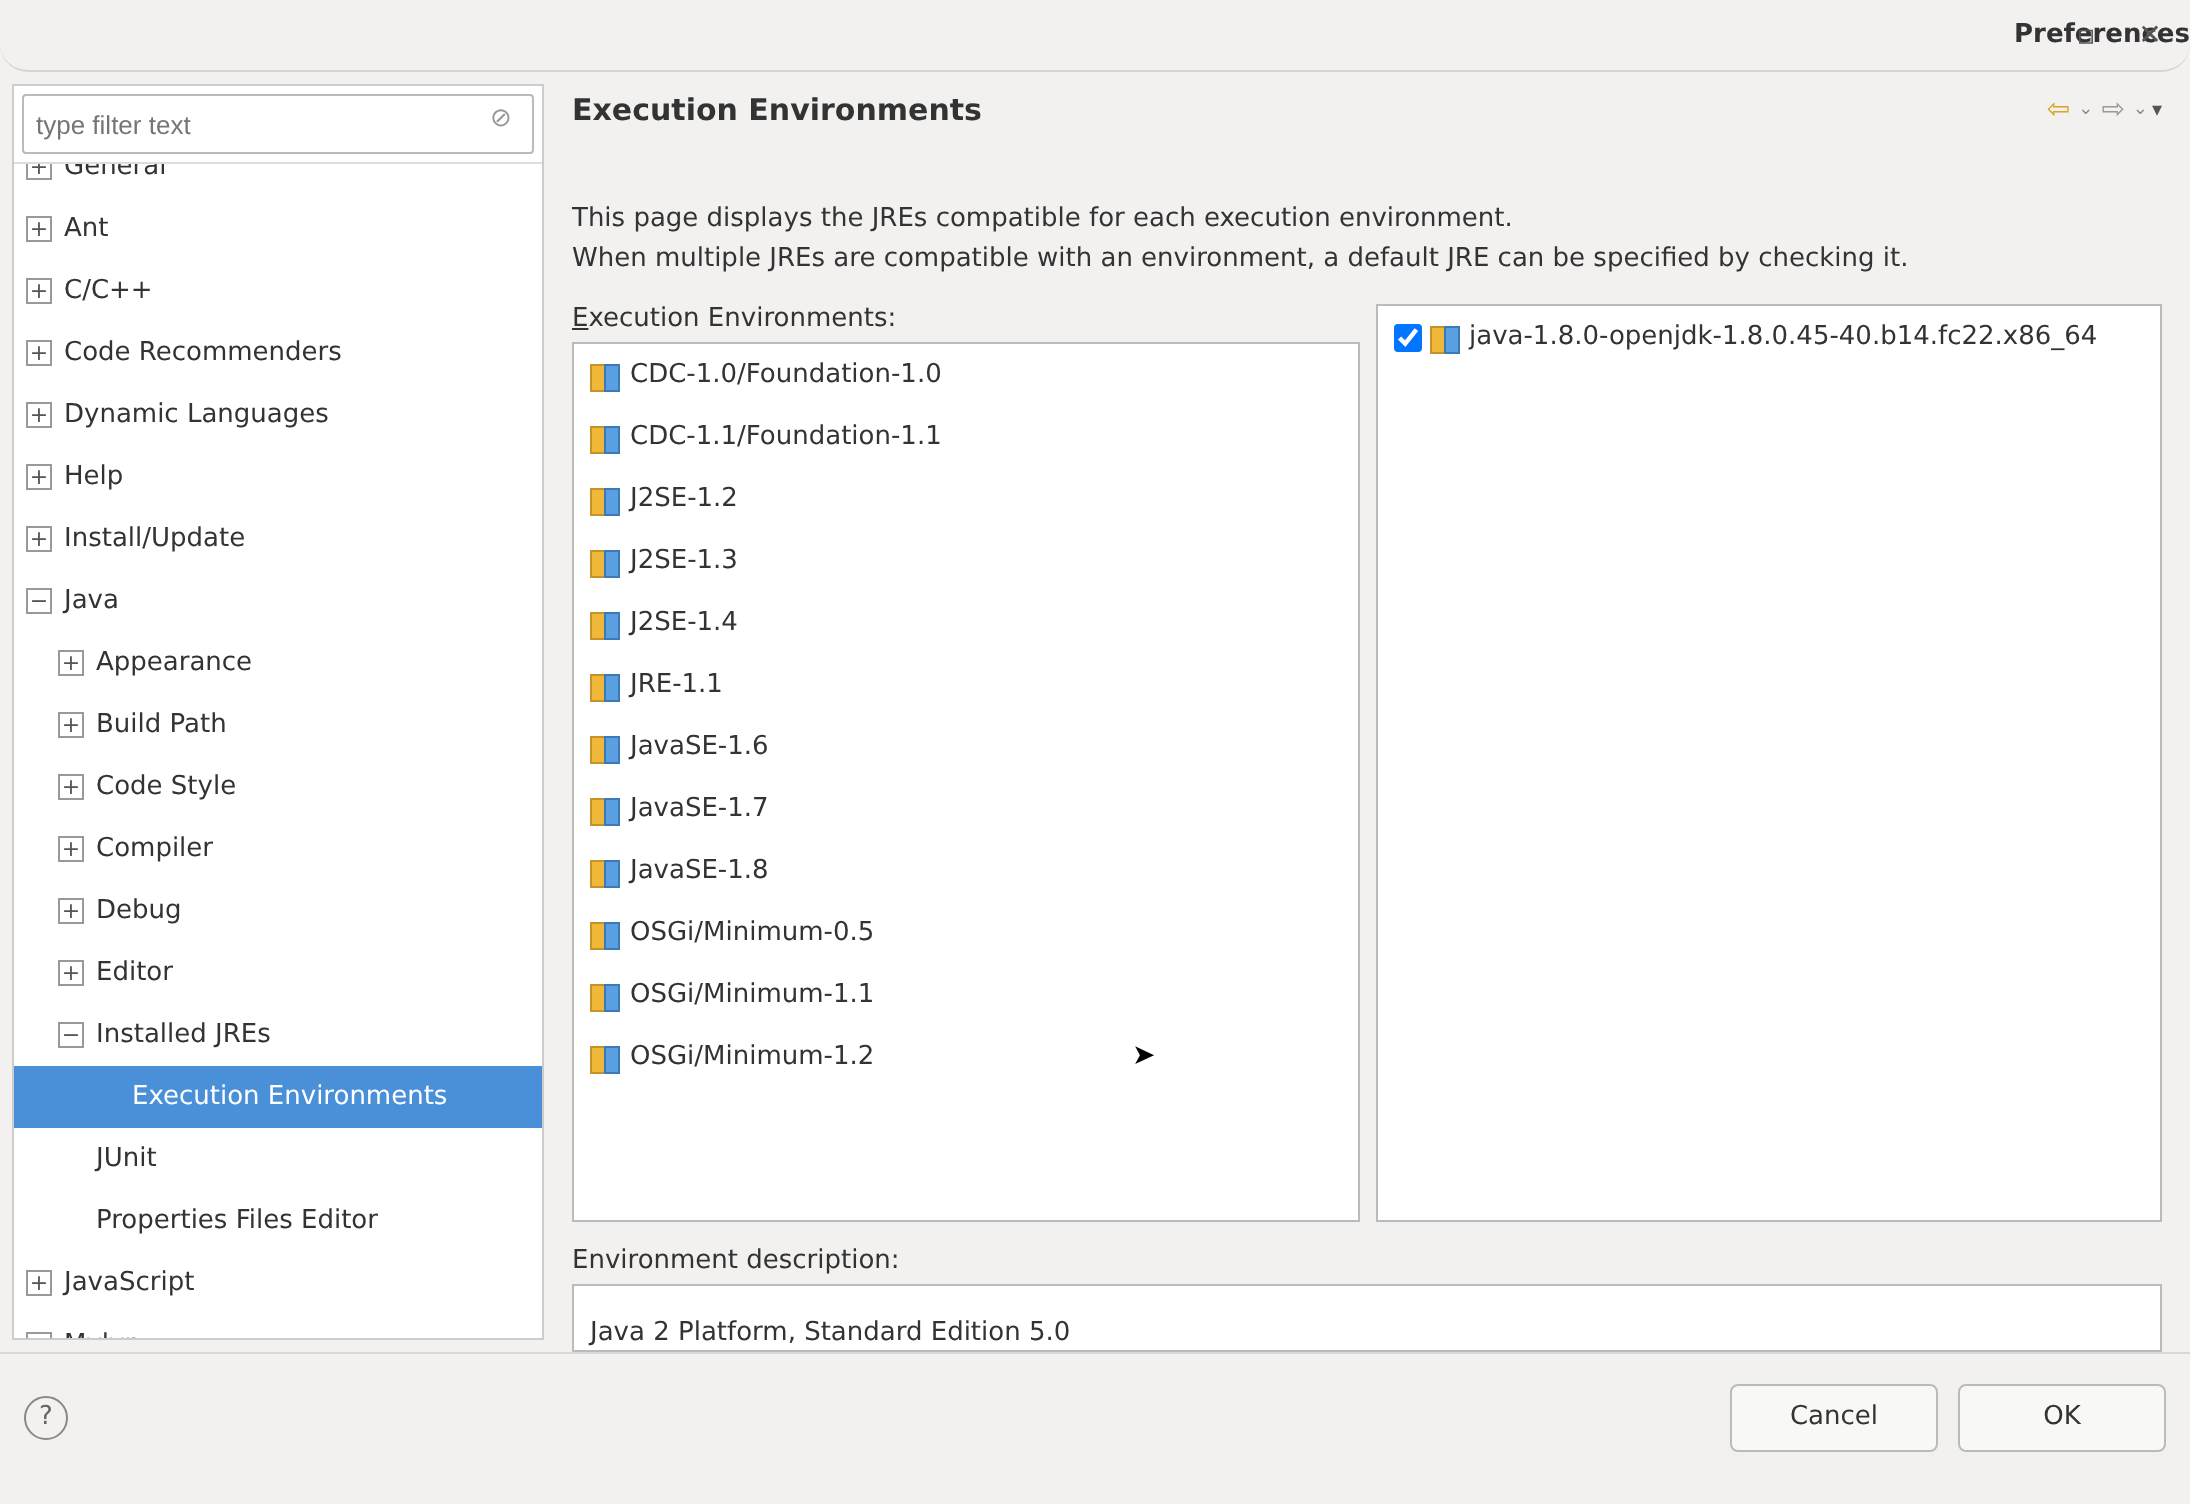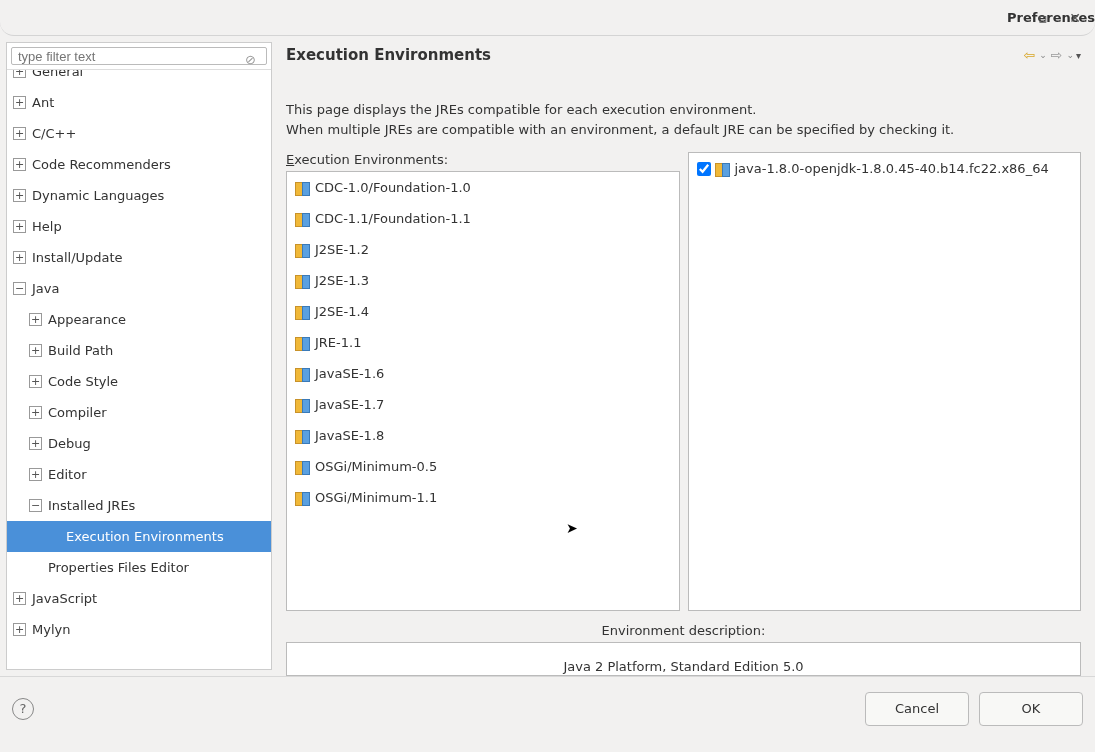--- a/index.html
+++ b/index.html
@@ -34,21 +34,21 @@
     .content { display: flex; height: 640px; }
     .sidebar {
       width: 266px;
       background: #fff;
       border: 1px solid #ccc;
       margin: 6px 0 6px 6px;
       display: flex; flex-direction: column;
     }
     .filter-wrap { padding: 4px; border-bottom: 1px solid #ddd; }
     .filter-input {
-      width: 100%; height: 18px; padding: 2px 26px 2px 6px;
+      width: 100%; height: 30px; padding: 2px 26px 2px 6px;
       font-size: 13px; color: #888; border: 1px solid #bbb;
       background: #fff; border-radius: 2px;
     }
     .filter-clear { position: absolute; margin-left: -22px; margin-top: 5px; color: #999; }
     .tree { flex: 1; overflow-y: auto; padding: 2px 0; }
     .tree-item {
       display: flex; align-items: center;
       height: 31px; padding: 0 6px; cursor: default;
     }
     .tree-item.selected { background: #4a90d9; color: #fff; }
@@ -101,21 +101,21 @@
     .jre-icon::before {
       content: ""; position: absolute; left: 0; top: 0; width: 6px; height: 12px;
       background: #f0b838; border: 1px solid #c8922a;
     }
     .jre-icon::after {
       content: ""; position: absolute; left: 7px; top: 0; width: 6px; height: 12px;
       background: #5aa0e0; border: 1px solid #3a7ab8;
     }
     .chk { width: 14px; height: 14px; margin-right: 4px; }
 
-    .env-desc { margin-top: 12px; text-align: center; }
+    .env-desc { margin-top: 12px; }
     .env-desc-box {
       margin-top: 4px; height: 26px; border: 1px solid #bbb;
       background: #fff; padding: 16px 8px;
     }
 
     .footer {
       height: 64px; border-top: 1px solid #d8d8d8;
       display: flex; align-items: center; justify-content: space-between;
       padding: 0 12px; background: #f2f1f0;
     }
@@ -212,20 +212,24 @@
           <span class="expander">+</span>
           <span>Editor</span>
         </div>
         <div class="tree-item indent-1">
           <span class="expander">−</span>
           <span>Installed JREs</span>
         </div>
         <div class="tree-item indent-2 selected">
           <span class="expander-spacer"></span>
           <span>Execution Environments</span>
+        </div>
+        <div class="tree-item indent-1">
+          <span class="expander-spacer"></span>
+          <span>JUnit</span>
         </div>
         <div class="tree-item indent-1">
           <span class="expander-spacer"></span>
           <span>Properties Files Editor</span>
         </div>
         <div class="tree-item indent-0">
           <span class="expander">+</span>
           <span>JavaScript</span>
         </div>
         <div class="tree-item indent-0">
@@ -295,20 +299,24 @@
               <span>JavaSE-1.8</span>
             </div>
             <div class="list-row">
               <span class="jre-icon"></span>
               <span>OSGi/Minimum-0.5</span>
             </div>
             <div class="list-row">
               <span class="jre-icon"></span>
               <span>OSGi/Minimum-1.1</span>
             </div>
+            <div class="list-row">
+              <span class="jre-icon"></span>
+              <span>OSGi/Minimum-1.2</span>
+            </div>
           </div>
       </div>
       <div class="list-col right">
         <div class="listbox" id="jre-list">
             <div class="list-row">
               <input type="checkbox" class="chk" checked="" style="">
               <span class="jre-icon"></span>
               <span>java-1.8.0-openjdk-1.8.0.45-40.b14.fc22.x86_64</span>
             </div>
           </div>

